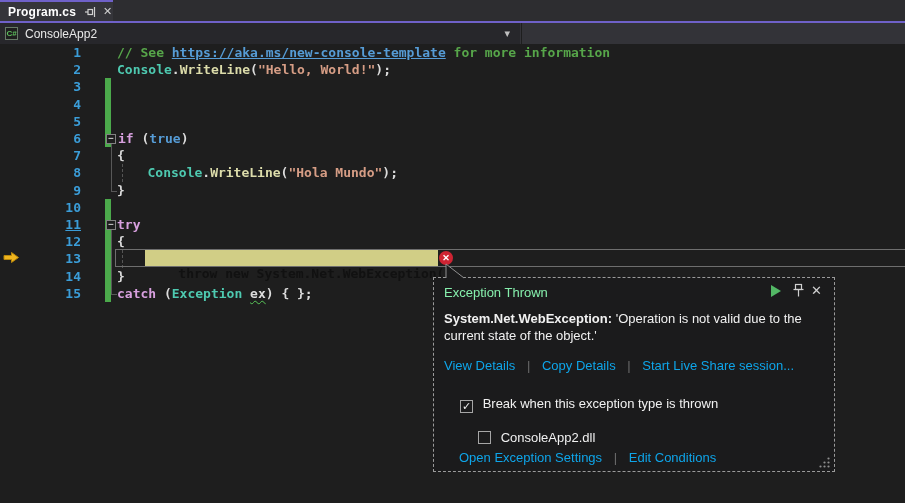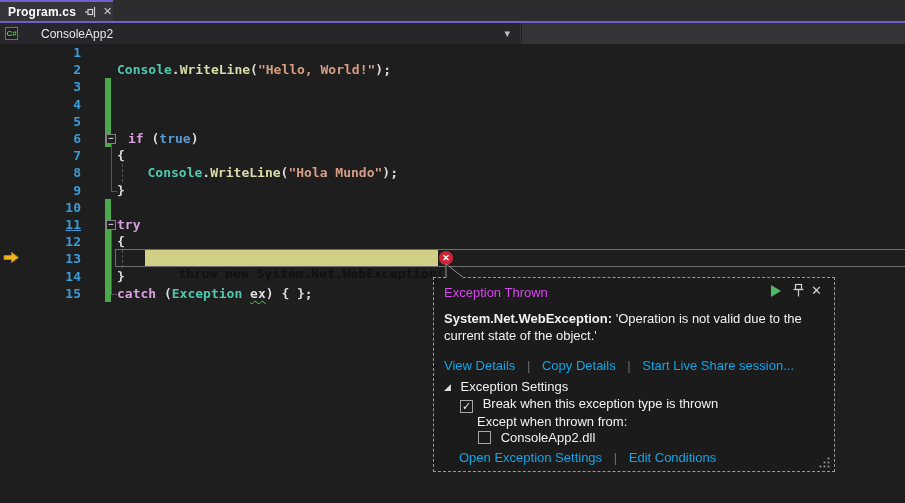--- a/index.html
+++ b/index.html
@@ -16,21 +16,21 @@
   #tab .pin{margin-left:8px;display:flex;align-items:center;}
   #tab .x{margin-left:7px;color:#D0D0D0;font-size:11px;line-height:11px;}
 
   
   #navbar{position:absolute;left:0;top:23px;width:905px;height:21px;background:#333338;}
   #proj-combo{position:absolute;left:0;top:0;width:520px;height:21px;background:#27272B;
               display:flex;align-items:center;box-sizing:border-box;padding-left:5px;}
   #cs-icon{width:13px;height:13px;border:1px solid #667A66;box-sizing:border-box;
            color:#5DBE5D;font-size:8px;font-weight:bold;line-height:11px;text-align:center;
            background:#1E1E1E;}
-  #proj-name{color:#E8E8E8;font-size:12px;margin-left:23px;}
+  #proj-name{color:#E8E8E8;font-size:12px;margin-left:7px;}
   #proj-arrow{position:absolute;right:10px;top:4px;color:#C0C0C0;font-size:11px;}
   #member-combo{position:absolute;left:521px;top:0;width:384px;height:21px;background:#333338;
                 border-left:1px solid #1E1E1E;}
 
   
   #editor{position:absolute;left:0;top:44px;width:905px;height:459px;background:#1E1E1E;
           font-family:"DejaVu Sans Mono", monospace;font-size:13px;font-weight:600;}
   .ln-num{position:absolute;left:0;width:81px;text-align:right;color:#3B9DD8;
           height:17.2px;line-height:17.2px;}
   .chg{position:absolute;left:105px;width:6px;background:#4BA94B;}
@@ -58,21 +58,21 @@
                padding-left:2px;box-sizing:border-box;}
   #error-badge{position:absolute;left:439px;top:251px;width:14px;height:14px;background:#CE2433;
                border-radius:50%;color:#FFFFFF;font-size:9px;font-weight:bold;line-height:14px;
                text-align:center;}
   #callout{position:absolute;left:437px;top:263px;z-index:10;}
 
   
   #popup{position:absolute;left:433px;top:277px;width:402px;height:195px;background:#1B1B1C;
          border:1px dashed #9B9B9B;box-sizing:border-box;z-index:5;font-size:13px;color:#F1F1F1;}
   #popup .abs{position:absolute;}
-  #pp-title{left:10px;top:7px;font-size:13px;color:#d946ef;}
+  #pp-title{left:10px;top:7px;font-size:13px;color:#86efac;}
   #pp-play{left:336px;top:6px;} #pp-pin{left:358px;top:5px;}
   #pp-close{left:377px;top:5px;color:#D0D0D0;font-size:13px;}
   #pp-body{left:10px;top:32px;width:378px;line-height:17px;color:#F1F1F1;}
   #pp-body b{font-weight:bold;text-align:right;}
   .pp-link{color:#0ea5e9;cursor:default;}
   .pp-sep{color:#6A6A6A;padding:0 8px;}
   #pp-links{left:10px;top:80px;}
   #pp-settings{left:10px;top:101px;}
   #pp-expander{color:#E0E0E0;font-size:9px;margin-right:6px;vertical-align:1px;}
   .cbx{display:inline-block;width:13px;height:13px;box-sizing:border-box;border:1px solid #A6A6A6;
@@ -107,32 +107,33 @@
     <div id="proj-combo">
       <span id="cs-icon">C#</span>
       <span id="proj-name">ConsoleApp2</span>
       <span id="proj-arrow">▾</span>
     </div>
     <div id="member-combo"></div>
   </div>
 
   <div id="editor">
       <div class="ln-num" style="top: 0px;">1</div>
+      <div class="code-line" style="top: 0px; left: 117px;"><span class="tk-com">// See </span><span class="tk-url">https://aka.ms/new-console-template</span><span class="tk-com"> for more information</span></div>
       <div class="ln-num" style="top: 17.2px;">2</div>
       <div class="code-line" style="top: 17.2px; left: 117px;"><span class="tk-cls">Console</span><span class="tk-pln">.</span><span class="tk-mth">WriteLine</span><span class="tk-pln">(</span><span class="tk-str">"Hello, World!"</span><span class="tk-pln">);</span></div>
       <div class="ln-num" style="top: 34.4px;">3</div>
       <div class="chg" style="top: 34.4px; height: 17.4px;"></div>
       <div class="ln-num" style="top: 51.6px;">4</div>
       <div class="chg" style="top: 51.6px; height: 17.4px;"></div>
       <div class="ln-num" style="top: 68.8px;">5</div>
       <div class="chg" style="top: 68.8px; height: 17.4px;"></div>
       <div class="ln-num" style="top: 86px;">6</div>
       <div class="chg" style="top: 86px; height: 17.4px;"></div>
       <div class="fold-box" style="top: 89.5px;">−</div>
-      <div class="code-line" style="top: 86px; left: 128px; text-align: center;"><span class="tk-ctl">if</span><span class="tk-pln"> (</span><span class="tk-kw">true</span><span class="tk-pln">)</span></div>
+      <div class="code-line" style="top: 86px; left: 118px; text-align: center;"><span class="tk-ctl">if</span><span class="tk-pln"> (</span><span class="tk-kw">true</span><span class="tk-pln">)</span></div>
       <div class="ln-num" style="top: 103.2px;">7</div>
       <div class="code-line" style="top: 103.2px; left: 117px;"><span class="tk-pln">{</span></div>
       <div class="ln-num" style="top: 120.4px;">8</div>
       <div class="code-line" style="top: 120.4px; left: 147.5px;"><span class="tk-cls">Console</span><span class="tk-pln">.</span><span class="tk-mth">WriteLine</span><span class="tk-pln">(</span><span class="tk-str">"Hola Mundo"</span><span class="tk-pln">);</span></div>
       <div class="ln-num" style="top: 137.6px;">9</div>
       <div class="code-line" style="top: 137.6px; left: 117px;"><span class="tk-pln">}</span></div>
       <div class="ln-num" style="top: 154.8px;">10</div>
       <div class="chg" style="top: 154.8px; height: 17.4px;"></div>
       <div class="ln-num" style="top: 172px; text-decoration: underline;">11</div>
       <div class="chg" style="top: 172px; height: 17.4px;"></div>
@@ -190,31 +191,26 @@
     </div>
 
     <div class="abs" id="pp-links">
       <span class="pp-link">View Details</span>
       <span class="pp-sep">|</span>
       <span class="pp-link">Copy Details</span>
       <span class="pp-sep">|</span>
       <span class="pp-link">Start Live Share session...</span>
     </div>
 
-    <div class="abs" id="pp-settings">
-      <span id="pp-expander">◢</span>
-      <span>Exception Settings</span>
-    </div>
 
     <div class="abs" id="pp-cb1">
       <span class="cbx"><span>✓</span></span>
       <span>Break when this exception type is thrown</span>
     </div>
 
-    <div class="abs" id="pp-except">Except when thrown from:</div>
 
     <div class="abs" id="pp-cb2">
       <span class="cbx"></span>
       <span>ConsoleApp2.dll</span>
     </div>
 
     <div class="abs" id="pp-footer">
       <span class="pp-link">Open Exception Settings</span>
       <span class="pp-sep">|</span>
       <span class="pp-link">Edit Conditions</span>

